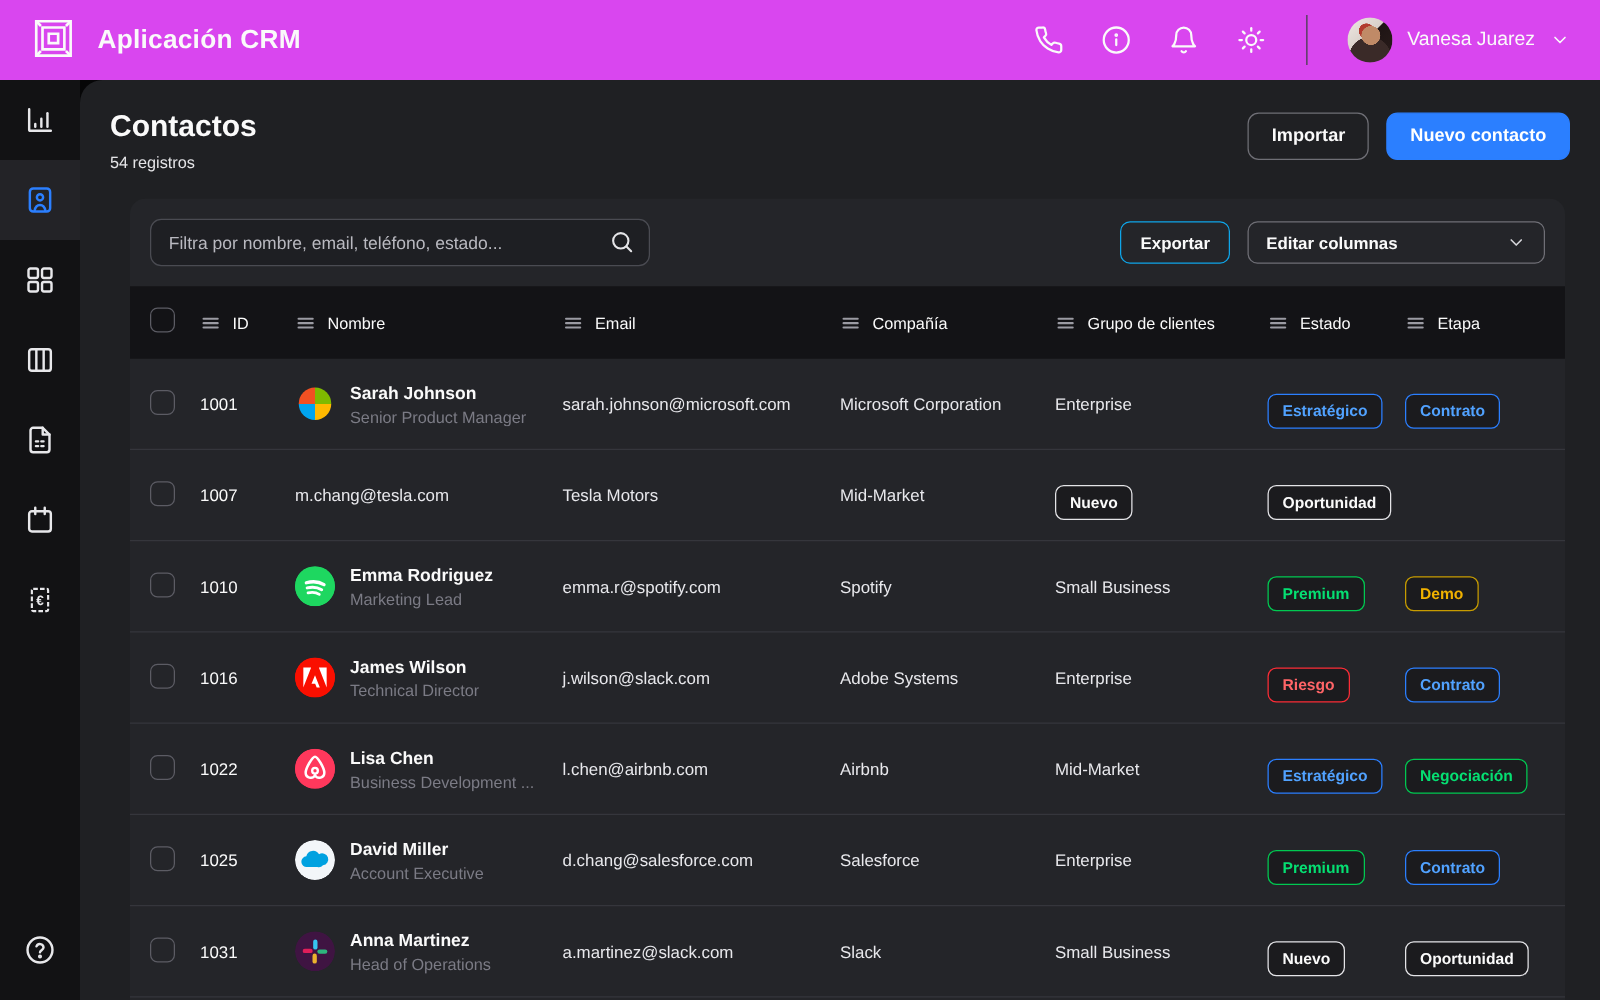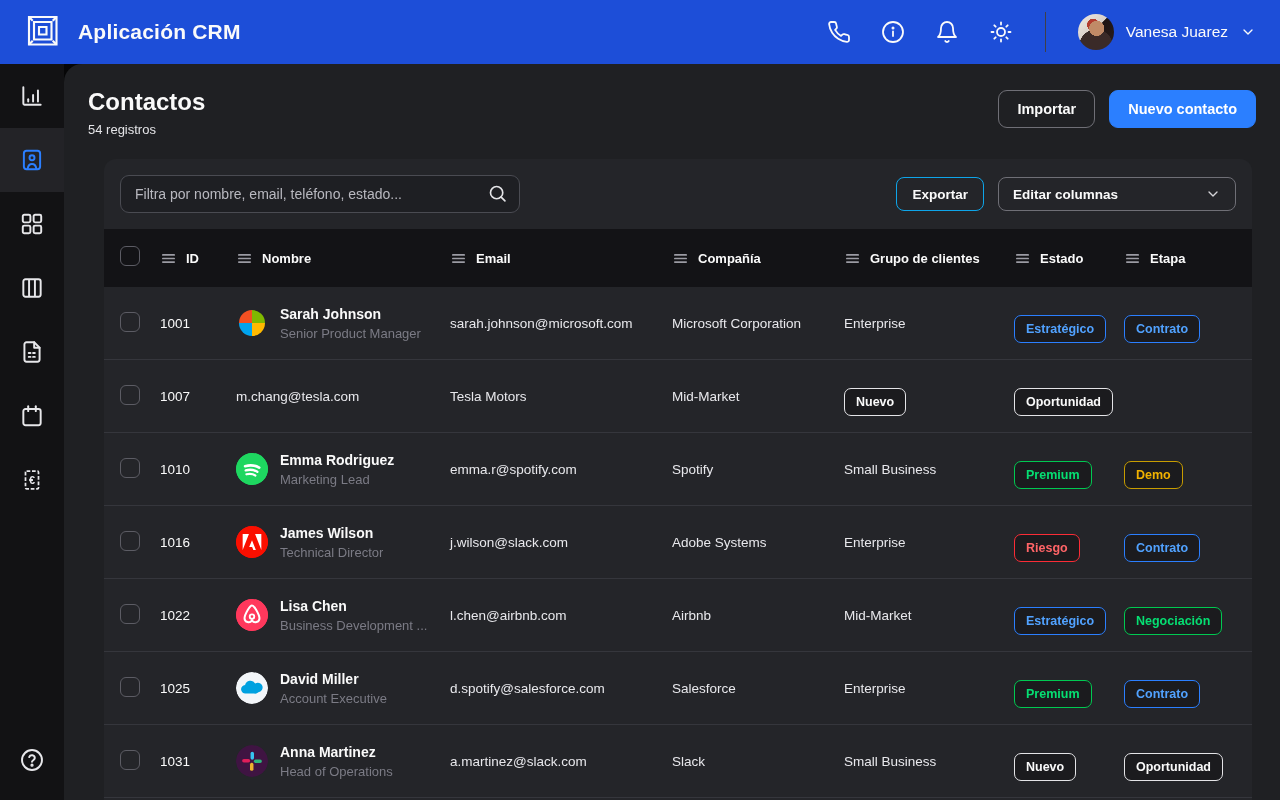--- a/index.html
+++ b/index.html
@@ -1,21 +1,21 @@
 <!DOCTYPE html>
 <html style="--accent: #2b7fff; --c-blue: #2b7fff; --c-blue-t: #51a2ff; --c-green: #00c951; --c-green-t: #05df72; --c-yellow: #c79c00; --c-yellow-t: #f0b100; --c-red: #fb2c36; --c-red-t: #ff6467;"><head>
 <meta charset="utf-8">
 <style>
   * { margin:0; padding:0; box-sizing:border-box; }
   html,body { width:1280px; height:800px; overflow:hidden; background:#060607;
     font-family:"Liberation Sans", sans-serif; color:#fafafa; }
 
   
   .topbar { position:absolute; left:0; top:0; width:1280px; height:64px;
-    background:#1d4ed8; display:flex; align-items:center; padding:0 24px; z-index:5; }
+    background:#d946ef; display:flex; align-items:center; padding:0 24px; z-index:5; }
   .logo-box { width:40px; height:40px; display:flex; align-items:center; justify-content:center; }
   .app-title { font-size:21px; font-weight:700; margin-left:14px; letter-spacing:.2px; }
   .topbar-right { margin-left:auto; display:flex; align-items:center; gap:30px; }
   .tb-icon { width:24px; height:24px; color:#fafafa; cursor:pointer; display:flex; }
   .tb-divider { width:1px; height:40px; background:#3f3f46; margin:0 2px; }
   .user-chip { display:flex; align-items:center; gap:12px; cursor:pointer; }
   .user-avatar { width:36px; height:36px; border-radius:50%;
     background:
       radial-gradient(circle at 52% 40%, #c08a67 0 26%, rgba(0,0,0,0) 27%),
       radial-gradient(circle at 42% 30%, #b23b2e 0 18%, rgba(0,0,0,0) 19%),
@@ -60,21 +60,21 @@
     font-size:13.5px; font-weight:700; padding:8px 15px; border-radius:8px; }
   .cols-select { display:flex; align-items:center; gap:10px; background:transparent;
     border:1px solid #6f6f76; border-radius:8px; padding:8px 14px; min-width:238px;
     font-size:13.5px; font-weight:700; cursor:pointer; }
   .cols-select svg { margin-left:auto; width:16px; height:16px; color:#d4d4d8; }
 
   
   .grid-row { display:grid; grid-template-columns:56px 76px 214px 222px 172px 170px 110px 1fr;
     align-items:center; }
   .thead { background:#131316; height:58px; }
-  .th { display:flex; align-items:center; gap:9px; font-size:13px; font-weight:700;
+  .th { display:flex; align-items:center; gap:9px; font-size:13px; font-weight:400;
     color:#fafafa; cursor:pointer; }
   .th svg { width:17px; height:17px; color:#9b9ba3; flex:none; }
   .checkbox { width:20px; height:20px; border:1.5px solid #5c5c64; border-radius:6px;
     display:inline-block; cursor:pointer; margin-left:16px; }
   .trow { height:73px; border-bottom:1px solid #35363c; cursor:pointer; }
   .cell { font-size:13.5px; color:#e8e8ec; padding-right:10px; }
   .c-id { color:#fafafa; }
   .c-name { display:flex; align-items:center; gap:12px; }
   .nm-name { font-size:14px; font-weight:700; color:#fafafa; }
   .nm-title { font-size:13px; color:#7b7b85; margin-top:4px; white-space:nowrap;
@@ -425,21 +425,21 @@
               <svg viewBox="0 0 24 24">
                 <circle cx="12" cy="12" r="12" fill="#f3f6f9"></circle>
                 <path fill="#00a1e0" d="M7.2 16.2a3.2 3.2 0 0 1-.4-6.4 4.1 4.1 0 0 1 7.6-1.2 3.6 3.6 0 1 1 2.4 6.6 3.4 3.4 0 0 1-3.3 1z"></path>
               </svg>
             </span>
       <span>
         <div class="nm-name">David Miller</div>
         <div class="nm-title">Account Executive</div>
       </span>
     </div>
-    <div class="cell">d.spotify@salesforce.com</div>
+    <div class="cell">d.chang@salesforce.com</div>
     <div class="cell">Salesforce</div>
     <div class="cell">Enterprise</div>
     <div class="cell"><span class="badge bdg-green">Premium</span></div>
     <div class="cell"><span class="badge bdg-blue">Contrato</span></div>
   </div>
 
   <div class="grid-row trow">
     <div class="cell"><span class="checkbox"></span></div>
     <div class="cell c-id">1031</div>
     <div class="cell c-name">

